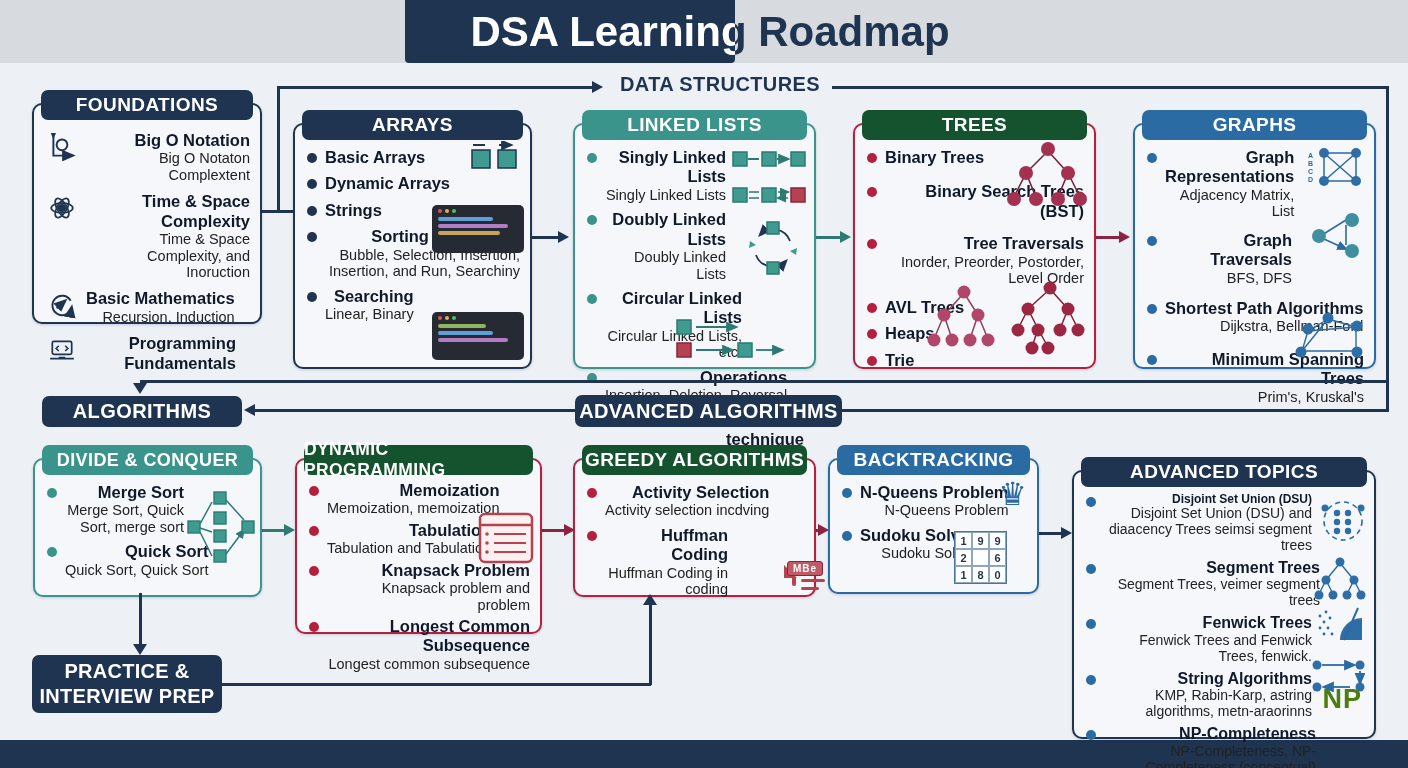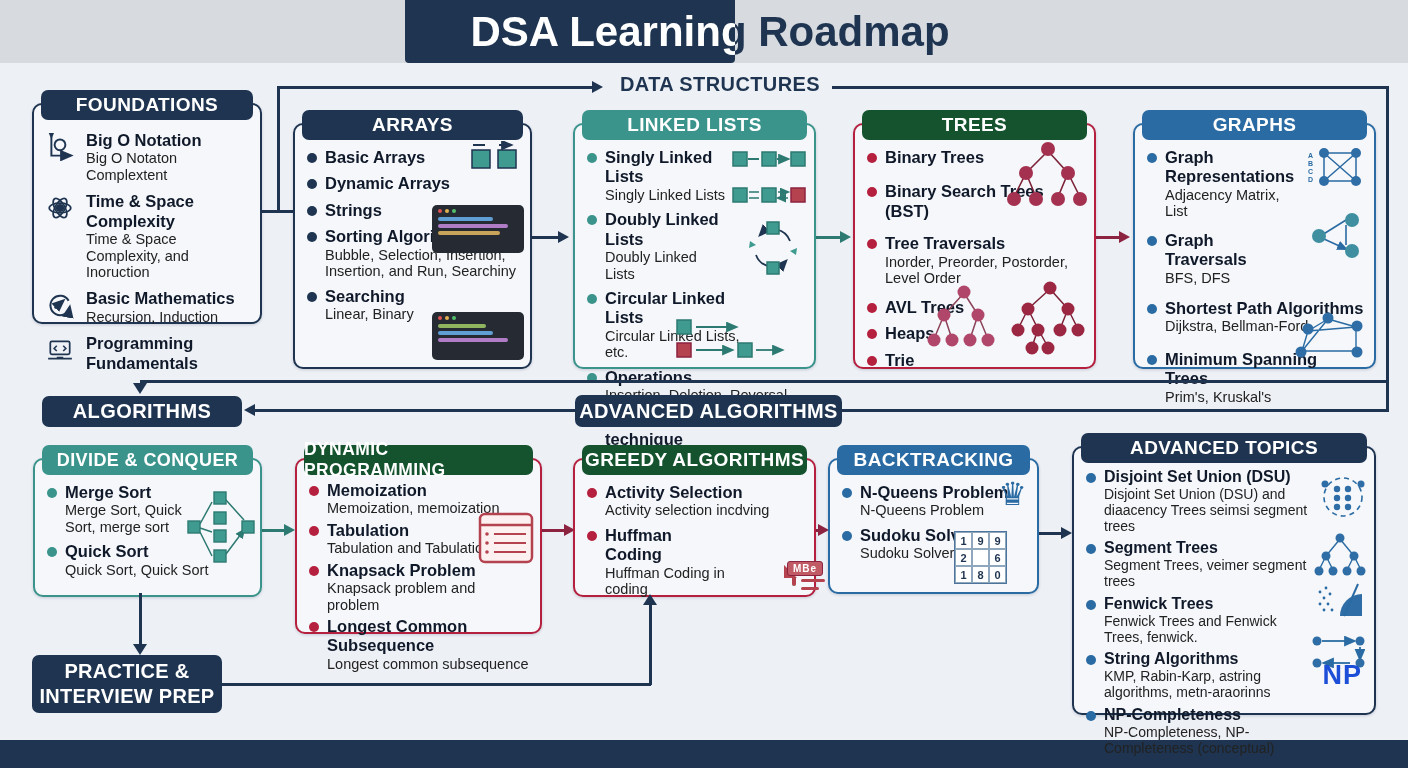--- a/index.html
+++ b/index.html
@@ -29,41 +29,41 @@
   .tri-d{border-left:7px solid transparent;border-right:7px solid transparent;border-top:11px solid #1e3450;}
   .tri-u{border-left:7px solid transparent;border-right:7px solid transparent;border-bottom:11px solid #1e3450;}
   .card{position:absolute;background:#f5f7fa;border:2.5px solid #1e3450;border-radius:10px;
     box-shadow:0 1px 3px rgba(20,40,70,.18);}
   .card .head{position:absolute;top:-15px;left:7px;right:7px;height:30px;border-radius:7px;background:#1e3450;
     display:flex;align-items:center;justify-content:center;color:#fff;font-weight:700;font-size:19px;letter-spacing:.4px;}
   .card.teal{border-color:#3a948b;} .card.teal .head{background:#3a948b;} .card.teal .dot{background:#3a948b;}
   .card.red{border-color:#b5203f;} .card.red .head{background:#14532d;} .card.red .dot{background:#b5203f;}
   .card.blue{border-color:#2a6ba3;} .card.blue .head{background:#2a6ba3;} .card.blue .dot{background:#2a6ba3;}
   .card.navy .dot{background:#1e3450;}
-  .items{position:absolute;inset:0;padding:23px 10px 6px 12px;display:flex;flex-direction:column;}
+  .items{position:absolute;inset:0;padding:23px 10px 6px 12px;display:flex;flex-direction:column;text-align:right;}
   .it{display:flex;gap:8px;margin-bottom:7px;}
   .dot{width:10px;height:10px;border-radius:50%;margin-top:5px;flex:none;background:#1e3450;}
   .txt{display:flex;flex-direction:column;}
   .tt{font-size:16.5px;font-weight:700;color:#10192a;line-height:1.18;}
   .sub{font-size:14.5px;color:#222;line-height:1.13;}
   .fit{display:flex;gap:10px;margin-bottom:9px;}
   .ficon{width:30px;flex:none;margin-top:2px;}
   .ico{position:absolute;}
   .code-snip{position:absolute;width:92px;height:48px;background:#262b33;border-radius:5px;padding:4px 6px;box-sizing:border-box;}
   .code-dots{display:flex;gap:3px;margin-bottom:4px;}
   .code-dots span{width:4px;height:4px;border-radius:50%;display:block;}
   .cd1{background:#e05252;} .cd2{background:#e0b152;} .cd3{background:#52c06a;}
   .cline{height:3.5px;border-radius:2px;margin:3.5px 0;}
   .cl1{width:55px;background:#5f9fd6;} .cl2{width:70px;background:#b07cc6;} .cl3{width:48px;background:#8fb55f;} .cl4{width:62px;background:#c9a35a;}
   .sudoku{display:grid;grid-template-columns:repeat(3,17px);grid-template-rows:repeat(3,17px);
     border:1.5px solid #4d759c;background:#fff;}
   .sudoku span{border:0.75px solid #8fa7bd;display:flex;align-items:center;justify-content:center;
     font-size:11px;font-weight:700;color:#1e3450;}
   .crown{font-size:32px;color:#2a6ba3;line-height:1;}
-  .np{font-size:27px;font-weight:700;color:#1d4ed8;letter-spacing:1px;}
+  .np{font-size:27px;font-weight:700;color:#4d7c0f;letter-spacing:1px;}
   .huff{position:relative;width:44px;height:52px;background:#86efac;border:2.5px solid #b5434f;border-radius:4px;}
   .huff:before{content:"";position:absolute;right:-2.5px;top:-2.5px;width:0;height:0;
     border-left:13px solid #b5434f;border-top:13px solid #edf0f5;}
   .huff .hl{position:absolute;left:7px;height:2.5px;background:#b5434f;border-radius:2px;}
   .huff .badge{position:absolute;left:-7px;bottom:8px;background:#c05b66;border:1.5px solid #8c2340;color:#fff;
     font-size:10px;font-weight:700;padding:1px 5px;border-radius:3px;letter-spacing:1px;}
   .abcd{display:flex;flex-direction:column;gap:1px;font-size:7px;font-weight:700;color:#2a6ba3;line-height:1;}
   .practice{position:absolute;left:32px;top:655px;width:190px;height:58px;background:#1e3450;border-radius:7px;
     display:flex;flex-direction:column;align-items:center;justify-content:center;color:#fff;font-weight:700;
     font-size:20px;line-height:1.25;letter-spacing:.3px;}
@@ -586,27 +586,27 @@
       <span>9</span>
       <span>2</span>
       <span></span>
       <span>6</span>
       <span>1</span>
       <span>8</span>
       <span>0</span>
     </span>
   </div>
 
-  <div class="card navy" style="left:1072px;top:446px;width:300px;height:265px;">
+  <div class="card navy" style="left:1072px;top:470px;width:300px;height:265px;">
     <div class="head">ADVANCED TOPICS</div>
     <div class="items" style="padding-top:20px;">
       <div class="it" style="margin-bottom:5px;">
           <span class="dot" style="background:#2a6ba3;"></span>
         <span class="txt" style="padding-right:52px;">
-            <span class="tt" style="font-size:16px;">Disjoint Set Union (DSU)</span>
+            <span class="tt" style="font-size:12px;">Disjoint Set Union (DSU)</span>
         <span class="sub" style="font-size:14px;">Disjoint Set Union (DSU) and diaacency Trees seimsi segment trees</span>
           </span>
         </div>
       <div class="it" style="margin-bottom:5px;">
           <span class="dot" style="background:#2a6ba3;"></span>
         <span class="txt" style="padding-right:44px;">
             <span class="tt" style="font-size:16px;">Segment Trees</span>
         <span class="sub" style="font-size:14px;">Segment Trees, veimer segment trees</span>
           </span>
         </div>

